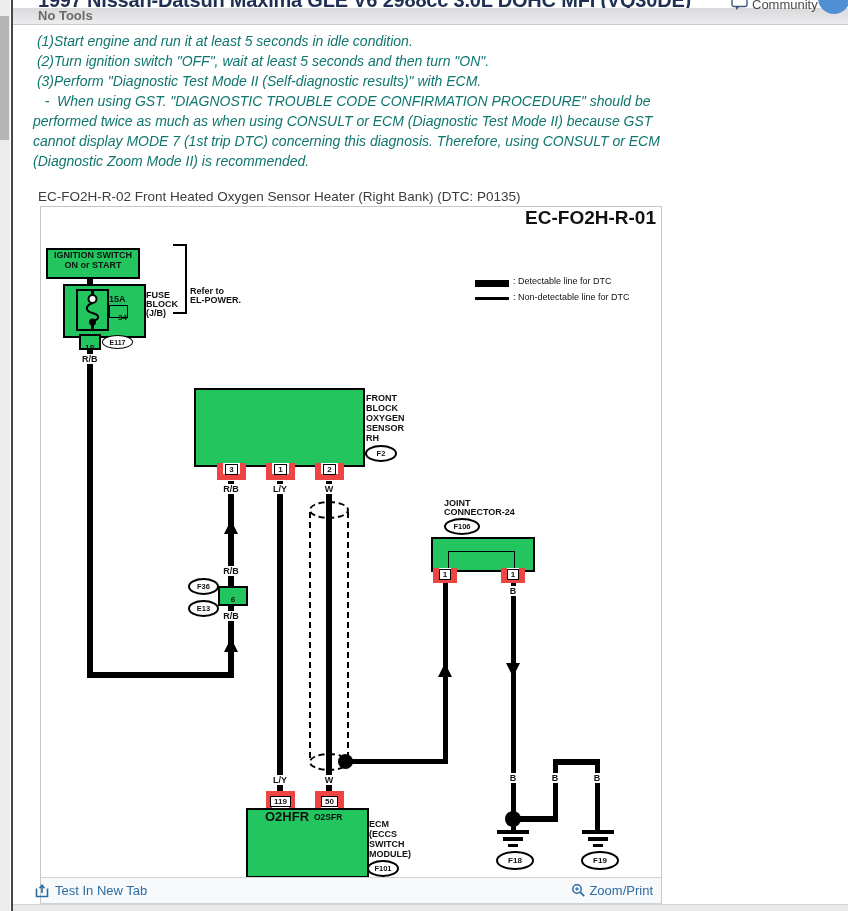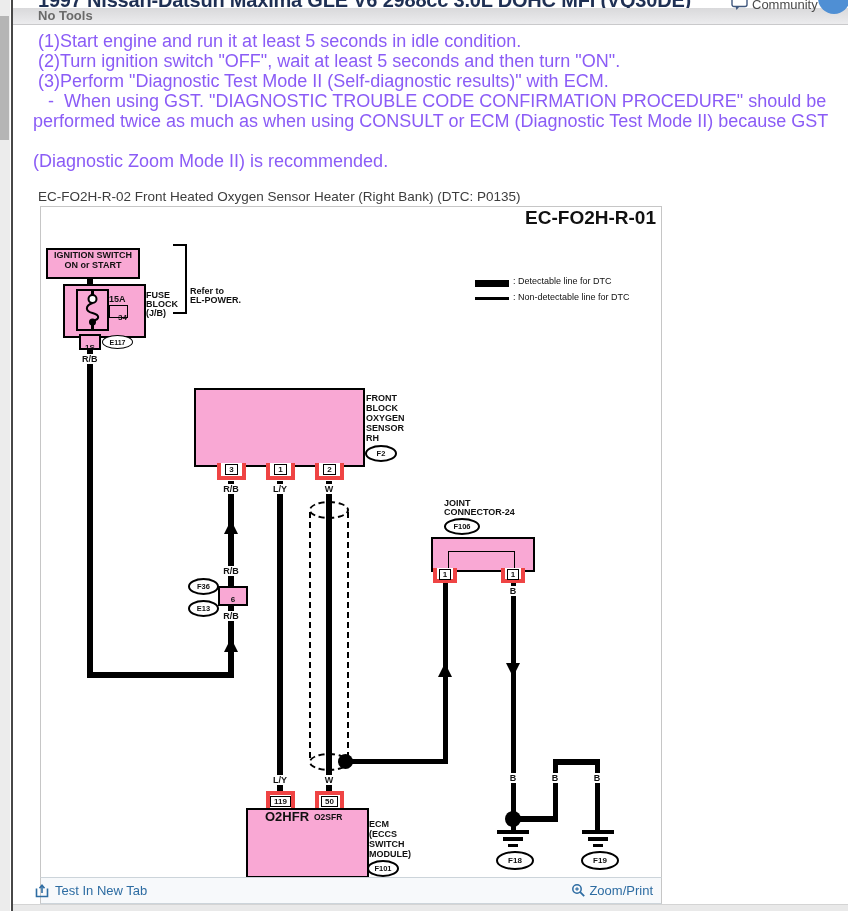--- a/index.html
+++ b/index.html
@@ -17,45 +17,45 @@
              color:#1f3054;white-space:nowrap;letter-spacing:-0.2px;}
   .gray-band{position:absolute;left:13px;right:0;top:8px;height:16px;
              background:linear-gradient(#d9d9db,#ececee);border-bottom:1px solid #c9c9cb;}
   .no-tools{position:absolute;left:38px;top:8px;font-size:13px;font-weight:bold;color:#6a6a6a;z-index:5;}
   .community{position:absolute;left:752px;top:-3px;font-size:13px;color:#4a4a4a;z-index:6;}
   .community-icon{position:absolute;left:731px;top:-5px;z-index:6;}
   .avatar{position:absolute;left:818px;top:-18px;width:32px;height:32px;border-radius:50%;
           background:#4f8fd4;z-index:6;}
 
   
-  .proc-line{position:absolute;left:33px;font-size:18px;line-height:20px;color:#8b5cf6;
-             white-space:pre;width:800px;}
+  .proc-line{position:absolute;left:33px;font-size:14px;line-height:20px;color:#0f766e;
+             white-space:pre;width:800px;font-style:italic;}
   .section-heading{position:absolute;left:38px;top:189px;font-size:13.5px;color:#3c3c3c;}
 
   
   .diagram{position:absolute;left:40px;top:206px;width:620px;height:671px;background:#fff;
            border:1px solid #c6c6c6;overflow:hidden;font-family:"Liberation Sans",sans-serif;}
   .dg-code{position:absolute;right:5px;top:0px;font-size:19px;font-weight:bold;color:#111;}
   .dtext{position:absolute;font-size:9px;font-weight:bold;color:#111;white-space:nowrap;line-height:10px;}
   .wire{position:absolute;background:#000;}
   .wlabel{position:absolute;font-size:9px;font-weight:bold;color:#111;background:#fff;
           padding:0 1px;white-space:nowrap;z-index:4;line-height:10px;}
   .wlabel.ctr{text-align:center;padding:0;}
-  .dbox{position:absolute;border:2px solid #000;background:#f9a8d4;}
+  .dbox{position:absolute;border:2px solid #000;background:#22c55e;}
   .oval{position:absolute;border:2px solid #000;border-radius:50%;background:#fff;z-index:4;
         display:flex;align-items:center;justify-content:center;
         font-size:7.5px;font-weight:bold;line-height:1;color:#111;}
   .arr-up{position:absolute;width:0;height:0;border-left:7px solid transparent;
           border-right:7px solid transparent;border-bottom:14px solid #000;z-index:3;}
   .arr-down{position:absolute;width:0;height:0;border-left:7px solid transparent;
             border-right:7px solid transparent;border-top:14px solid #000;z-index:3;}
   .dot{position:absolute;background:#000;border-radius:50%;z-index:4;}
   .dash-v{position:absolute;border-left:2px dashed #000;border-right:2px dashed #000;z-index:2;}
   .dash-ellipse{position:absolute;border:2px dashed #000;border-radius:50%;z-index:2;}
-  .tbrk{position:absolute;height:17px;border:4px solid #ef4444;background:#fff;z-index:4;
+  .tbrk{position:absolute;height:17px;border:6px solid #ef4444;background:#fff;z-index:4;
         display:flex;justify-content:center;box-sizing:border-box;}
   .tb-open-top{border-top:none;align-items:flex-start;}
   .tb-open-bottom{border-bottom:none;align-items:flex-end;}
   .tnum{margin:1px 1px;border:1.6px solid #000;font-size:8px;font-weight:bold;line-height:9px;
         padding:0 3px;background:#fff;color:#111;}
   .gbar{position:absolute;background:#000;}
   .bracket{position:absolute;border-top:2.5px solid #000;border-right:2.5px solid #000;
            border-bottom:2.5px solid #000;}
   .legend-line{position:absolute;background:#000;}
   .legend-text{position:absolute;font-size:9px;color:#111;white-space:nowrap;}
@@ -88,20 +88,21 @@
   <div class="community">Community</div>
   <div class="avatar"></div>
   <div class="gray-band"></div>
   <div class="no-tools">No Tools</div>
 
   <div class="proc-line" style="top:31px"> (1)Start engine and run it at least 5 seconds in idle condition.</div>
   <div class="proc-line" style="top:51px"> (2)Turn ignition switch "OFF", wait at least 5 seconds and then turn "ON".</div>
   <div class="proc-line" style="top:71px"> (3)Perform "Diagnostic Test Mode II (Self-diagnostic results)" with ECM.</div>
   <div class="proc-line" style="top:91px">   -  When using GST. "DIAGNOSTIC TROUBLE CODE CONFIRMATION PROCEDURE" should be</div>
   <div class="proc-line" style="top:111px">performed twice as much as when using CONSULT or ECM (Diagnostic Test Mode II) because GST</div>
+  <div class="proc-line" style="top:131px">cannot display MODE 7 (1st trip DTC) concerning this diagnosis. Therefore, using CONSULT or ECM</div>
   <div class="proc-line" style="top:151px">(Diagnostic Zoom Mode II) is recommended.</div>
 
   <div class="section-heading">EC-FO2H-R-02 Front Heated Oxygen Sensor Heater (Right Bank) (DTC: P0135)</div>
 
   <div class="diagram">
 
     <div class="dg-code">EC-FO2H-R-01</div>
 
     <div class="legend-line" style="left:434px;top:73px;width:34px;height:7px"></div>
     <div class="legend-text" style="left:472px;top:69px">: Detectable line for DTC</div>

